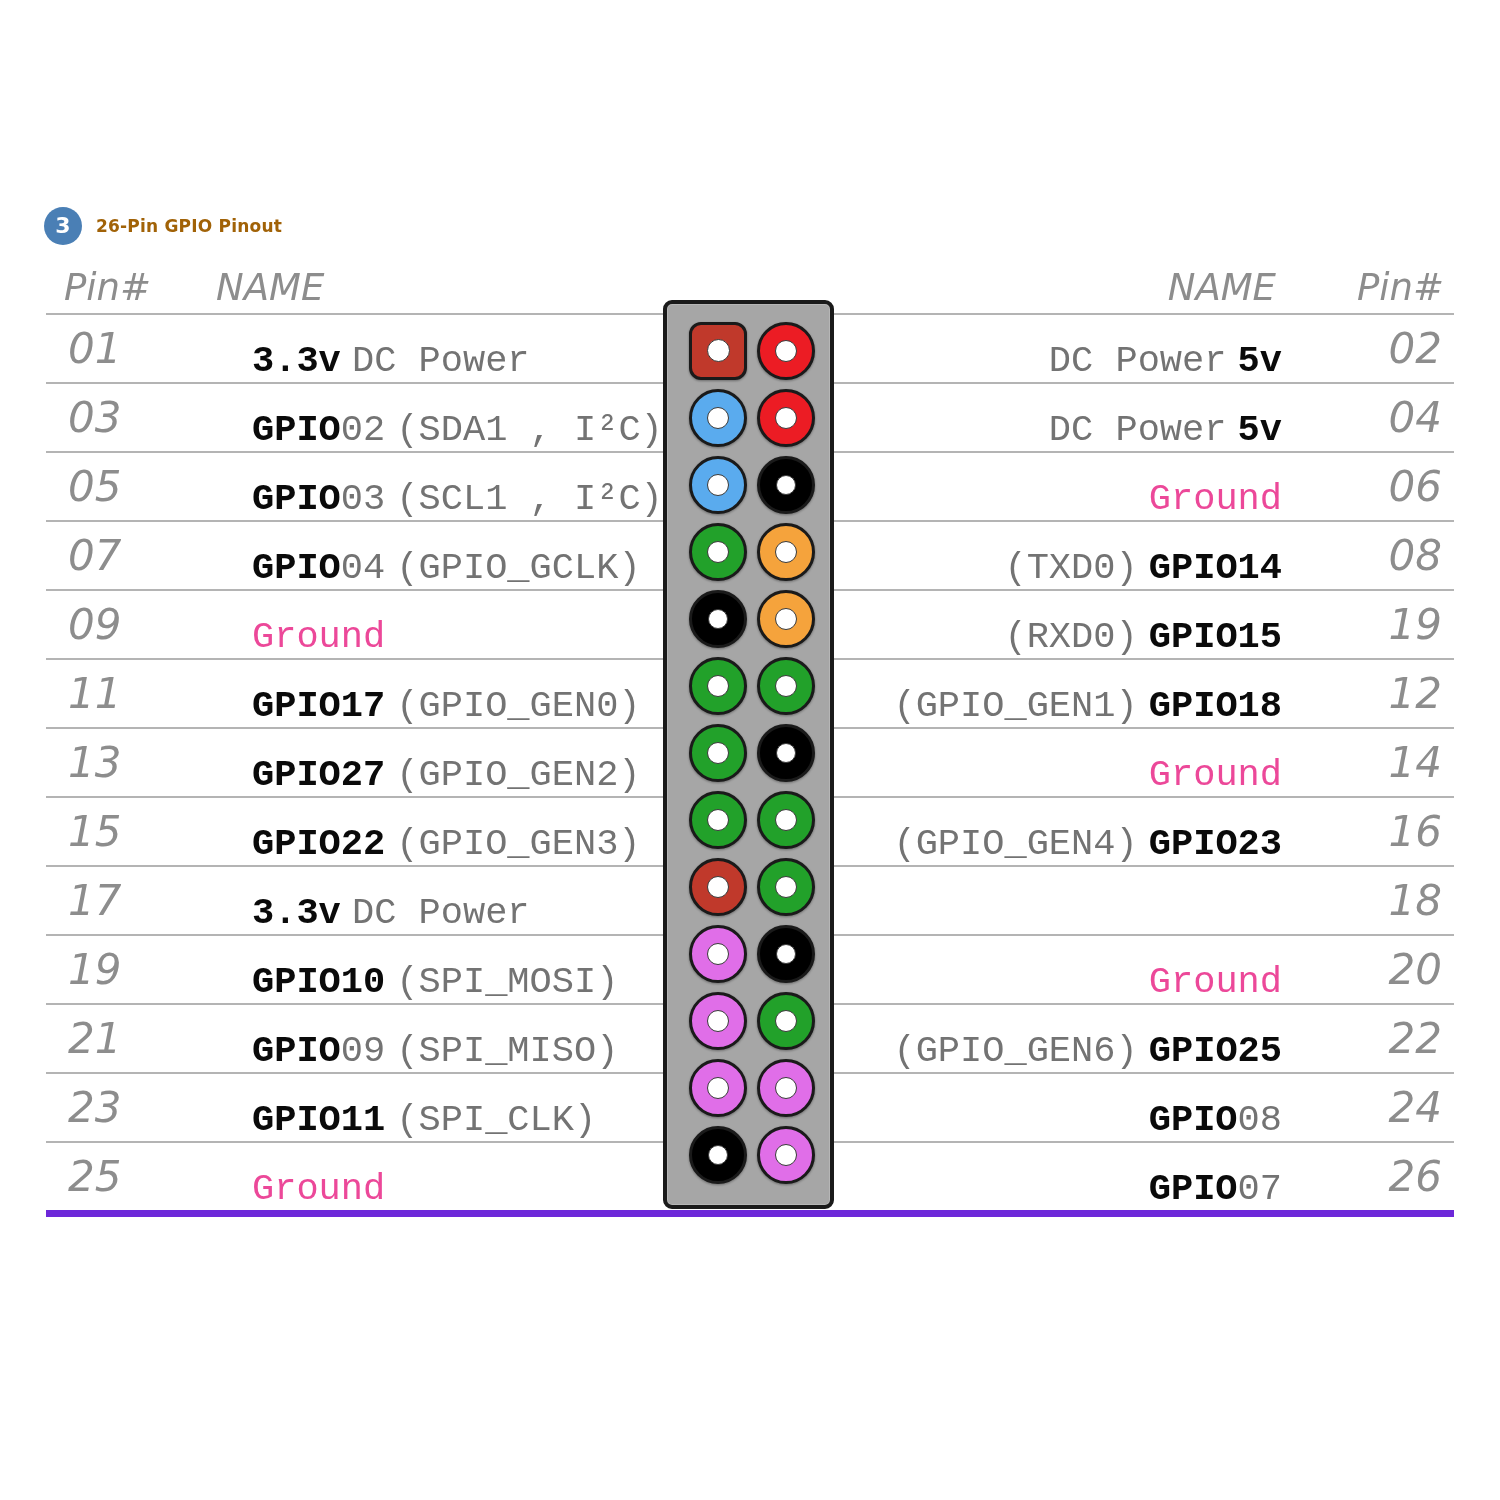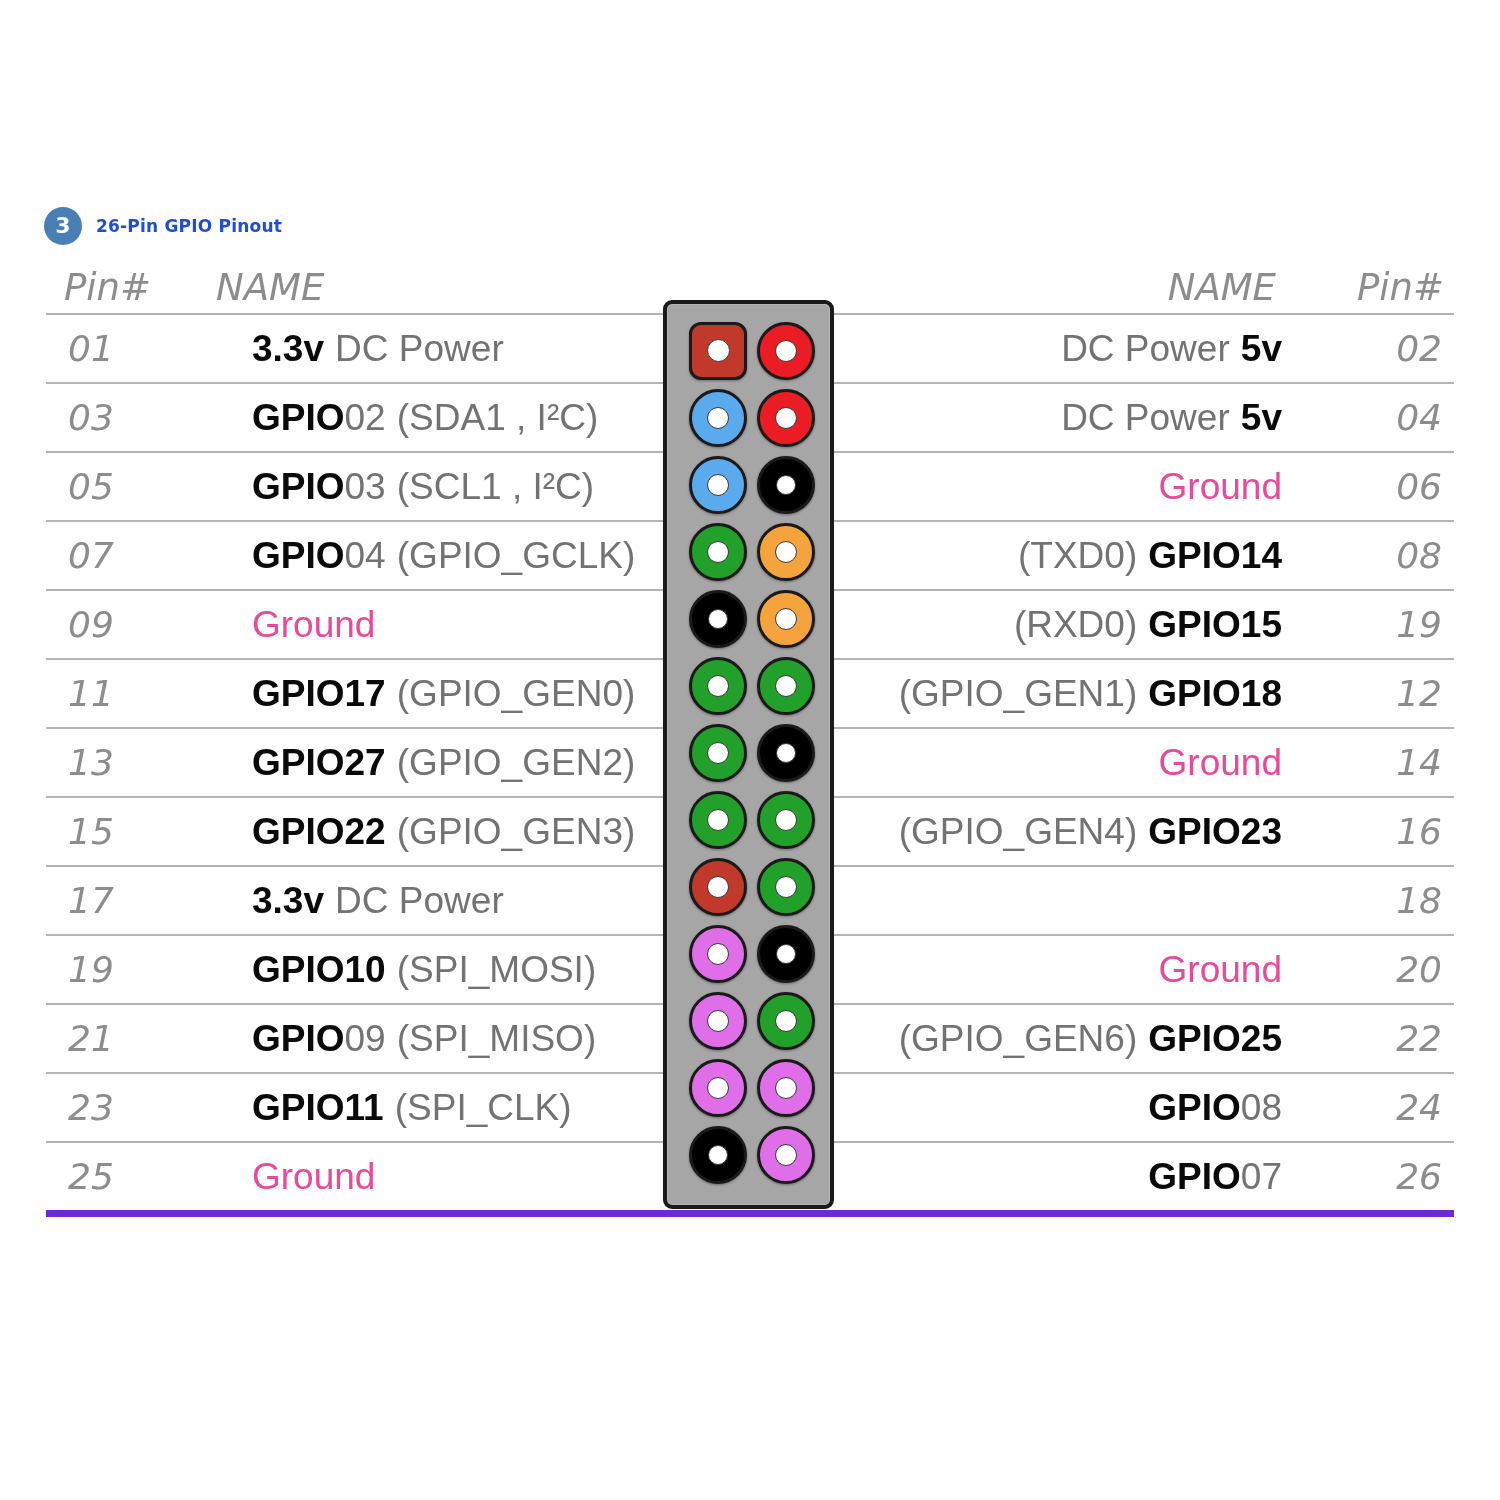--- a/index.html
+++ b/index.html
@@ -18,21 +18,21 @@
   }
   .sec-badge{
     width:38px;height:38px;border-radius:50%;
     background:#4a7fb5;color:#ffffff;
     display:flex;align-items:center;justify-content:center;
     font-size:22px;font-weight:700;
     font-family:"DejaVu Sans","Liberation Sans",sans-serif;
     line-height:1;
   }
   .sec-title{
-    font-size:17px;font-weight:700;color:#1d4ed8;
+    font-size:17px;font-weight:700;color:#a16207;
     letter-spacing:.2px;white-space:nowrap;text-align:center;
   }
 
   
   .table{
     position:absolute;left:46px;top:258px;
     width:1408px;
   }
   .thead{
     position:relative;height:55px;
@@ -56,28 +56,29 @@
   }
   .row.last{border-bottom:7px solid #6d28d9;}
 
   .cell{
     position:absolute;top:0;height:67px;
     display:flex;align-items:center;
     white-space:nowrap;
   }
   .pinnum{
     font-style:italic;color:#8d8d8d;
-    font-size:36px;font-family:"DejaVu Sans","Liberation Sans",sans-serif;
+    font-size:42px;font-family:"DejaVu Sans","Liberation Sans",sans-serif;
   }
   .pinnum.l{left:22px;}
   .pinnum.r{right:12px;}
 
   .nm{
     font-size:37px;
-    font-family:Liberation Sans, sans-serif;
+    font-family:Liberation Mono, monospace;
+    align-items:flex-end;
   }
   .nm.l{left:206px;}
   .nm.r{right:172px;justify-content:flex-end;}
   .nm .k{color:#0a0a0a;font-weight:700;}
   .nm .d{color:#ec4899;font-weight:400;}
   .nm .g{color:#737373;font-weight:400;}
   .nm .sp{display:inline-block;width:.30em;}
 
   
   .conn{

